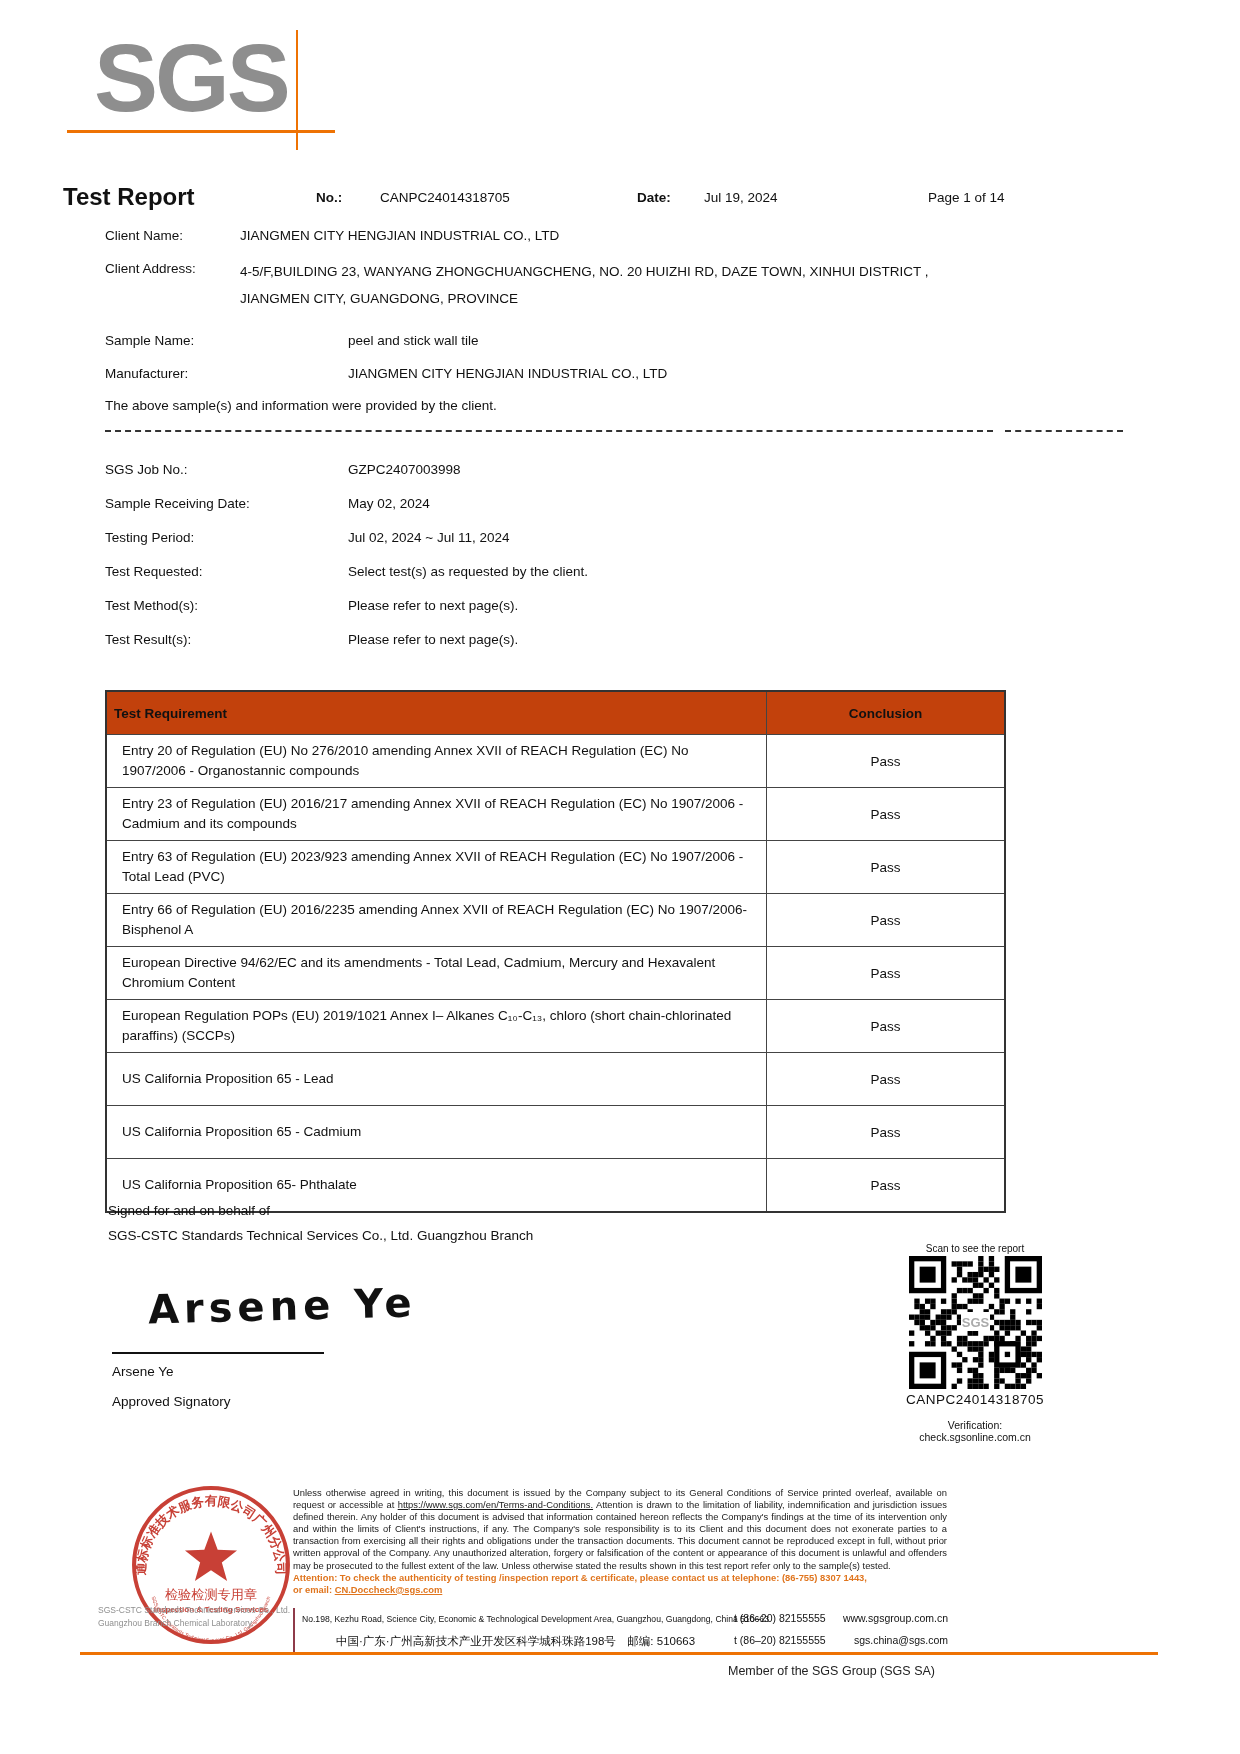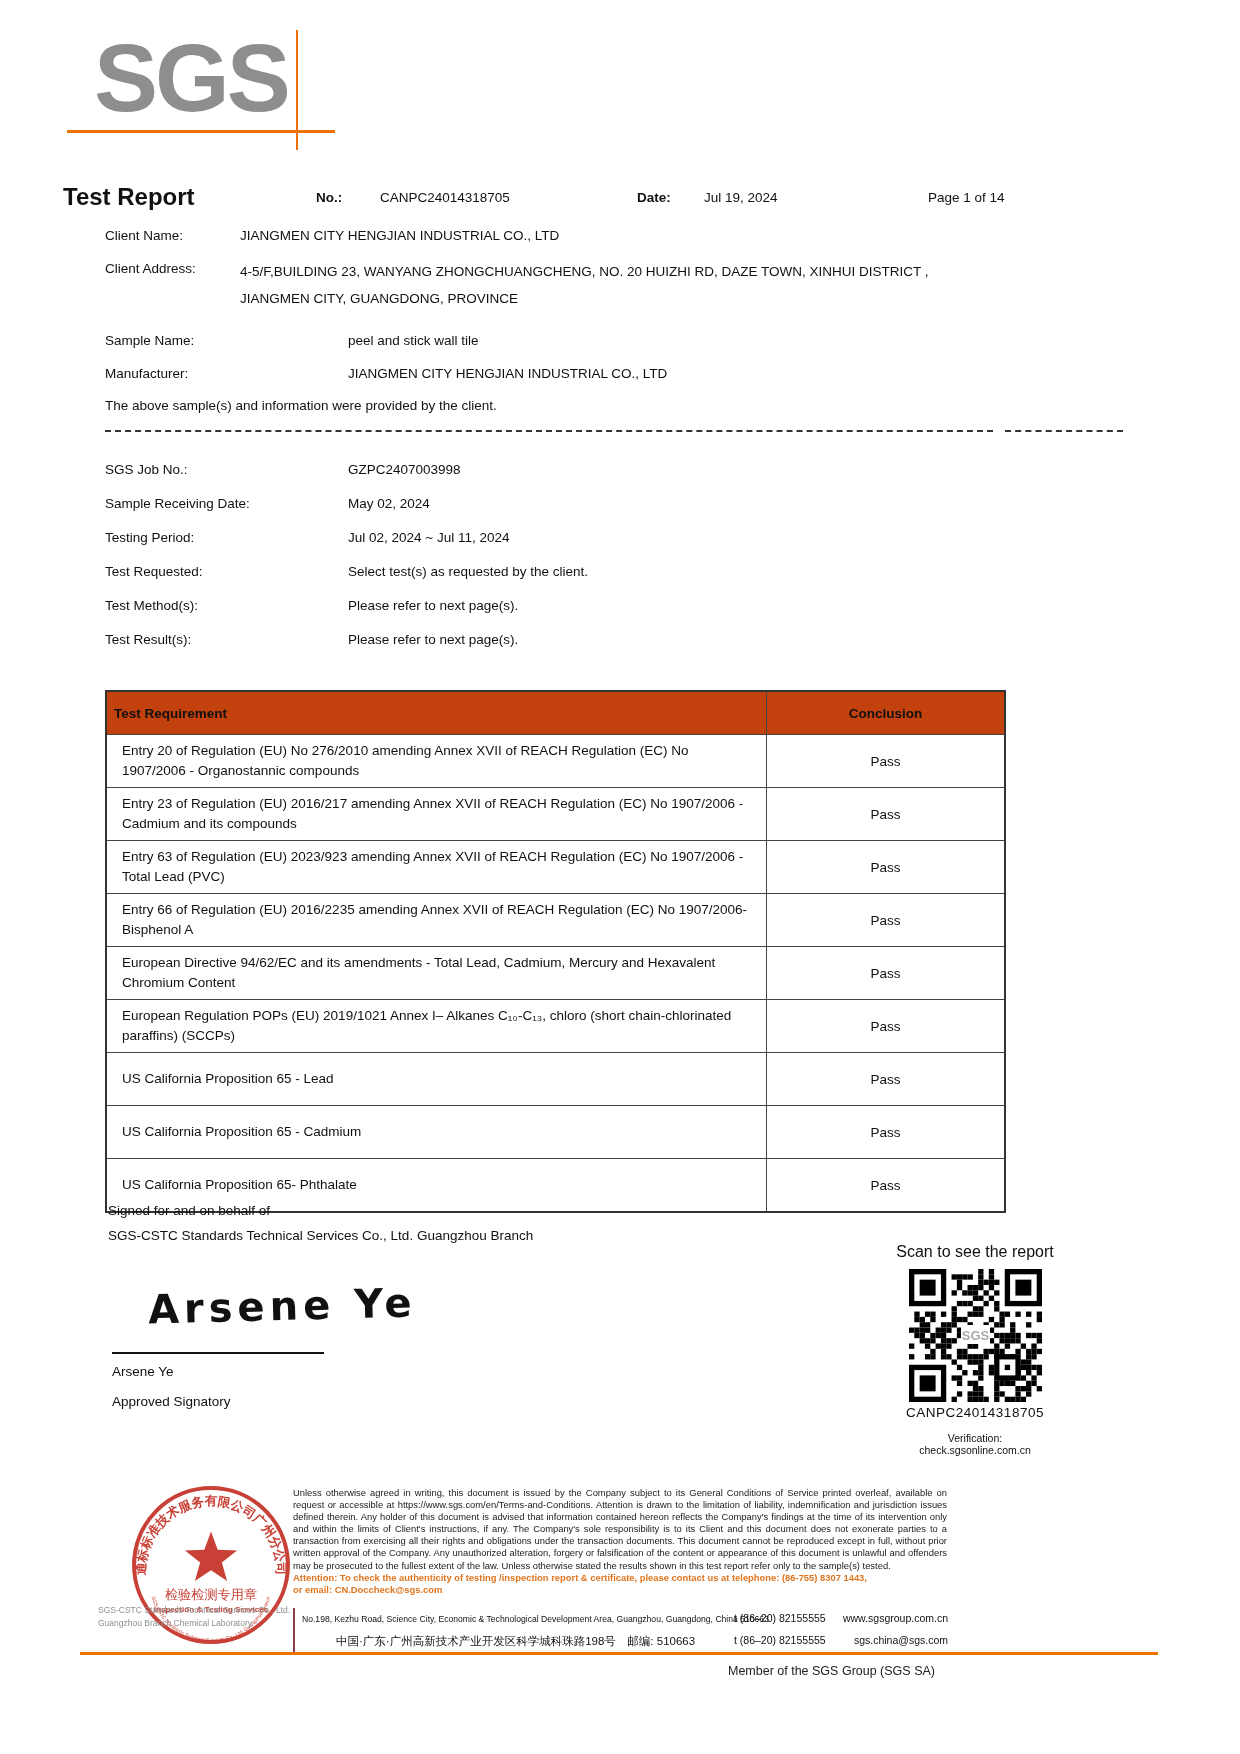--- a/index.html
+++ b/index.html
@@ -45,35 +45,35 @@
   .signed-1{position:absolute;left:108px;top:1203px;font-size:13.5px;}
   .signed-2{position:absolute;left:108px;top:1228px;font-size:13.5px;}
   .handwriting{position:absolute;left:148px;top:1283px;font-size:40px;font-weight:800;
                letter-spacing:5px;transform:rotate(-1.5deg);font-family:"DejaVu Sans",sans-serif;}
   .sig-line{position:absolute;left:112px;top:1352px;width:212px;border-top:2.5px solid #111;}
   .sig-name{position:absolute;left:112px;top:1364px;font-size:13.5px;}
   .sig-role{position:absolute;left:112px;top:1394px;font-size:13.5px;}
 
   
   .qr-wrap{position:absolute;left:896px;top:1243px;width:158px;text-align:center;}
-  .qr-scan{font-size:16px;margin-bottom:8px;}
+  .qr-scan{font-size:10px;margin-bottom:2px;}
   .qr-box{width:133px;height:133px;margin:0 auto;}
   .qr-code-text{font-size:13.5px;margin-top:3px;letter-spacing:0.5px;}
   .qr-verif{font-size:10.5px;margin-top:12px;}
   .qr-url{font-size:10.5px;}
 
   
   .stamp{position:absolute;left:130px;top:1484px;width:162px;height:162px;opacity:0.93;}
 
   
   .f-company{position:absolute;left:98px;top:1604px;width:200px;font-size:8.5px;
              color:#8f8f8f;line-height:1.55;white-space:nowrap;}
   .f-disclaimer{position:absolute;left:293px;top:1487px;width:654px;font-size:9.4px;
                 line-height:12.1px;text-align:justify;color:#1a1a1a;}
-  .f-link{}
+  .f-link{text-decoration:underline;}
   .f-attention{color:#E0751E;font-weight:bold;}
   .f-vbar{position:absolute;left:293px;top:1608px;width:2px;height:44px;background:#8e3b4a;}
   .f-addr{position:absolute;left:302px;top:1610px;width:646px;}
   .f-addr-row{position:relative;height:22px;}
   .f-addr-en{position:absolute;left:0;top:4px;font-size:8.6px;white-space:nowrap;}
   .f-addr-cn{position:absolute;left:0;top:2px;font-size:11.5px;white-space:nowrap;margin-left:34px;}
   .f-tel{position:absolute;left:432px;top:2px;font-size:10.5px;white-space:nowrap;}
   .f-web{position:absolute;right:0;top:2px;font-size:10.5px;white-space:nowrap;}
   .f-hline{position:absolute;left:80px;top:1652px;width:1078px;height:3px;background:#EE7203;}
   .f-member{position:absolute;left:640px;top:1664px;width:295px;text-align:right;font-size:12.5px;color:#222;}

